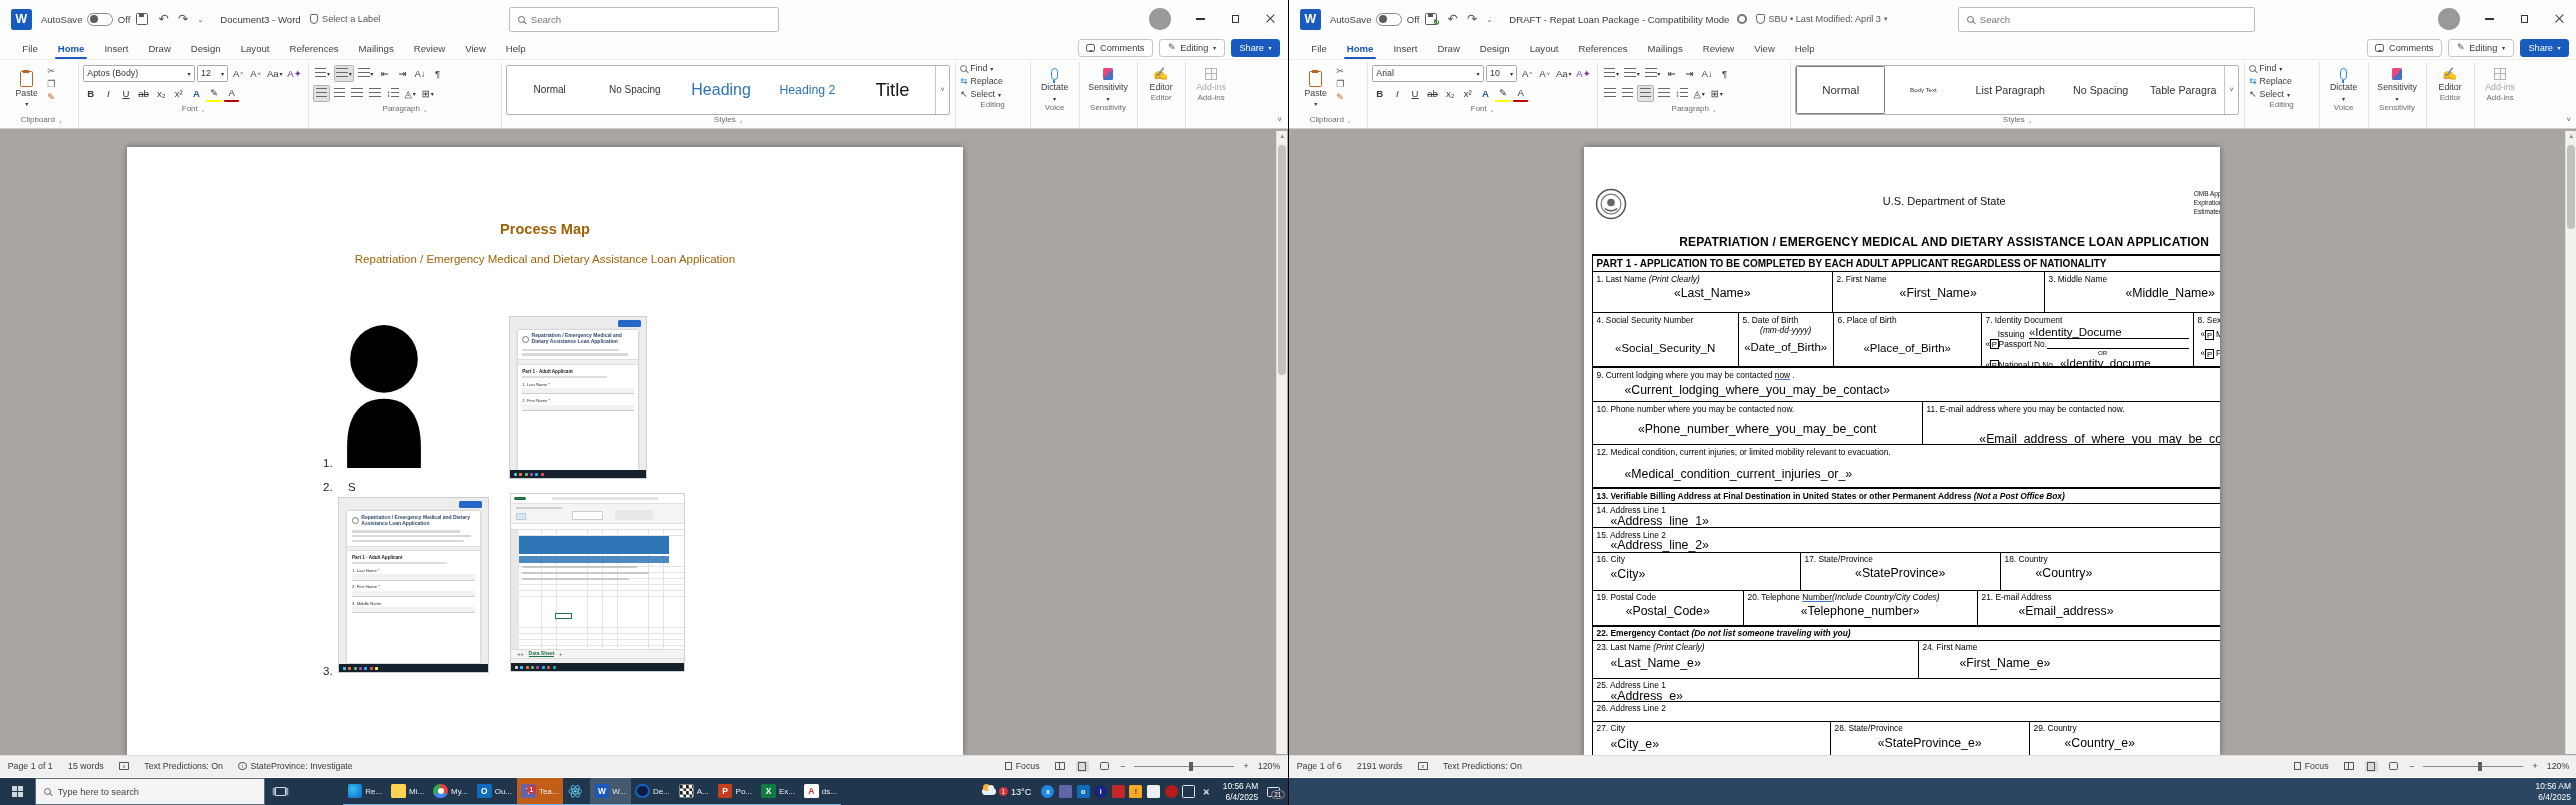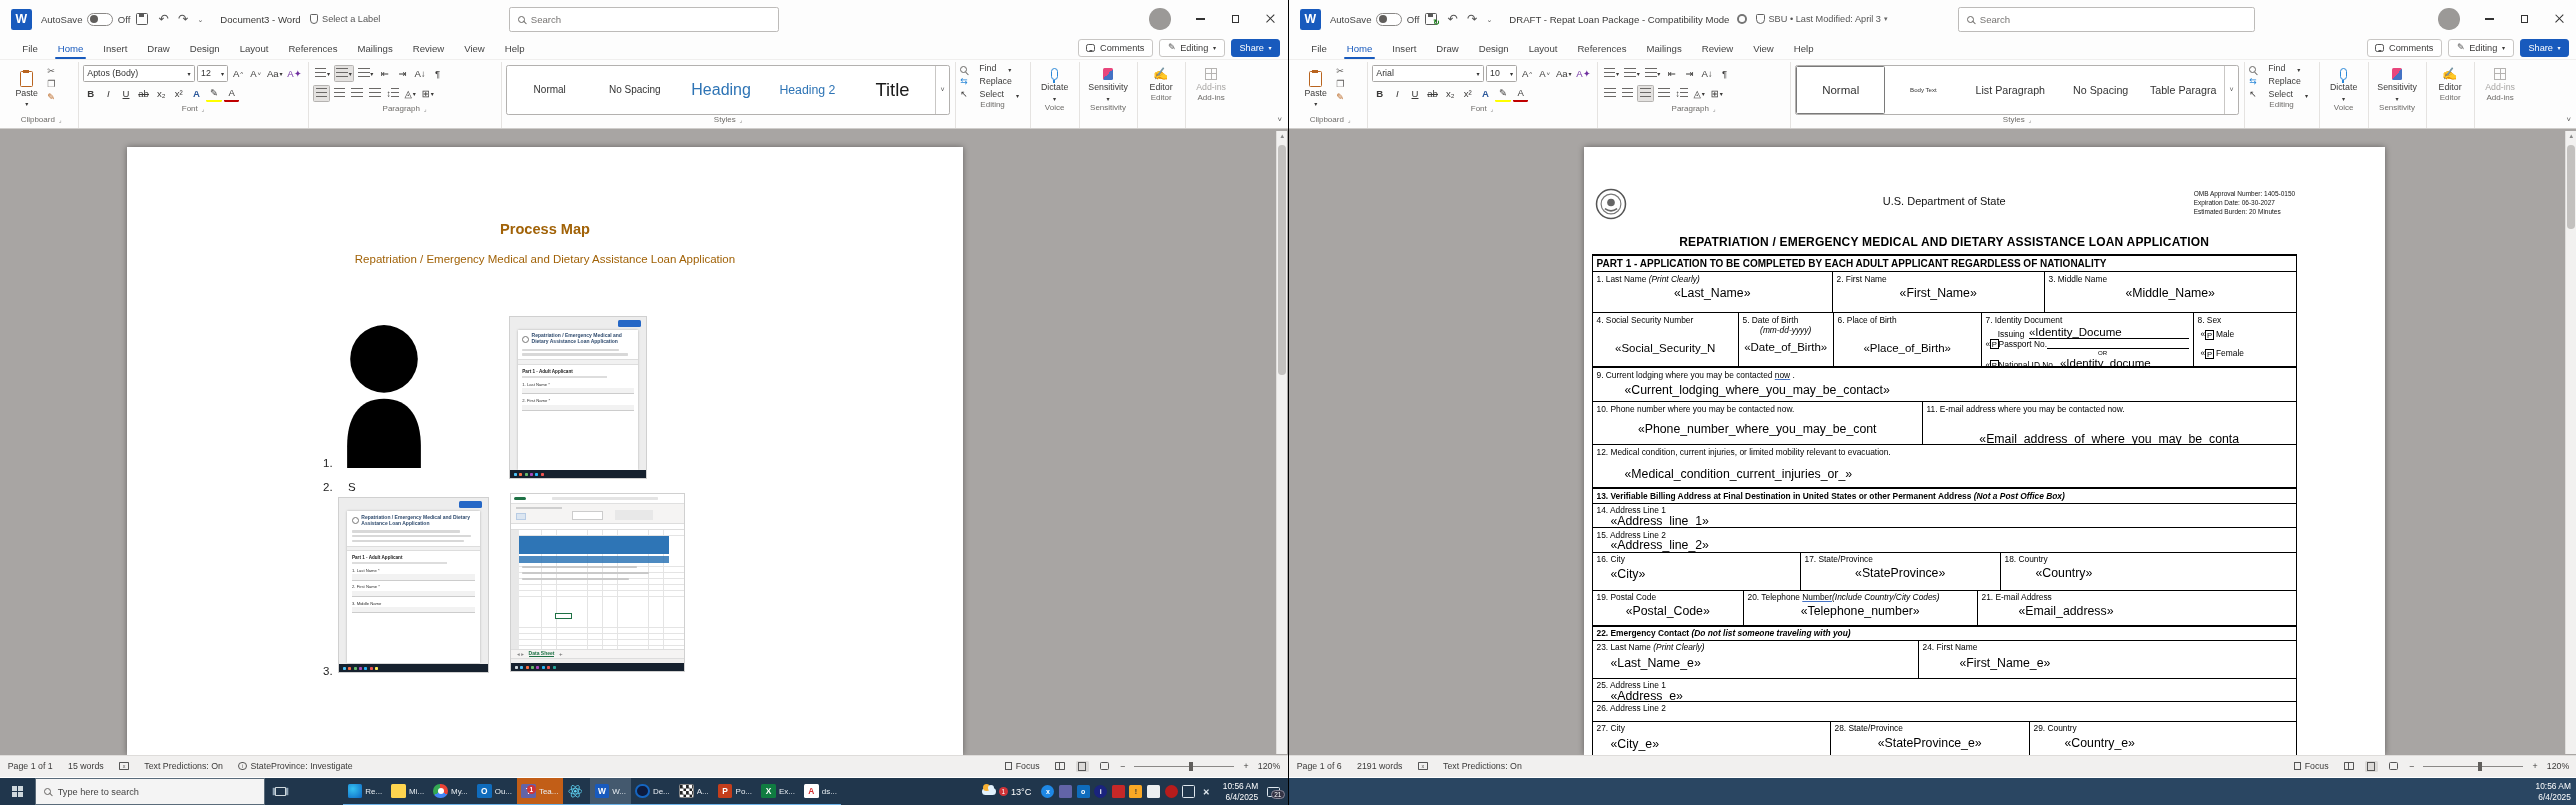--- a/index.html
+++ b/index.html
@@ -31,21 +31,21 @@
 .avatar{width:21.5px;height:21.5px;border-radius:50%;background:#9b9997;margin-right:12.3px}
 .wcb{width:35px;height:38px;display:flex;align-items:center;justify-content:center;position:relative}
 .ic-min{width:8.4px;height:1.2px;background:#333}
 .ic-max{width:7.7px;height:7.7px;border:1.1px solid #333}
 .ic-close{position:relative;width:9.2px;height:9.2px}
 .ic-close::before,.ic-close::after{content:"";position:absolute;left:-0.8px;top:3.8px;width:10.7px;height:1.2px;background:#333}
 .ic-close::before{transform:rotate(45deg)}.ic-close::after{transform:rotate(-45deg)}
 
 .trow{position:relative;height:21.5px;background:#fdfdfd;display:flex;align-items:center;padding-left:12.3px;border-bottom:0.8px solid #f0efee}
 .tab{font-size:9.6px;color:#444;padding:0 10px;height:21.5px;display:flex;align-items:center;position:relative}
-.tab.act{color:#185abd;font-weight:normal}
+.tab.act{color:#185abd;font-weight:bold}
 .tab.act::after{content:"";position:absolute;left:7.7px;right:7.7px;bottom:0;height:2.3px;background:#185abd;border-radius:1.5px}
 .trow-r{position:absolute;right:7.7px;top:0.8px;display:flex;align-items:center;gap:6.1px}
 .pill{display:flex;align-items:center;gap:4.6px;border:0.8px solid #c8c6c4;border-radius:3.1px;padding:1.5px 7.7px;font-size:9.2px;color:#3b3a39;background:#fff;height:18.4px}
 .pill.share{background:#185abd;border-color:#185abd;color:#fff}
 .bub{width:9.2px;height:7.7px;border:1.1px solid #555;border-radius:2.3px;position:relative}
 .bub::after{content:"";position:absolute;left:1.5px;bottom:-3.1px;border:2.3px solid transparent;border-top-color:#555}
 .pen{font-size:9.2px;color:#555;line-height:1}
 
 .ribbon{position:relative;height:69px;background:#fdfdfd;border-bottom:0.8px solid #cfcdcb;display:flex;padding:2.3px 3.1px 0 4.6px}
 .rg{display:flex;flex-direction:column;border-right:0.8px solid #e5e3e1;padding:1.5px 4.6px 0;position:relative}
@@ -64,21 +64,21 @@
 .ri small{font-size:6.1px;margin-left:0.8px}
 .cbar{border-bottom:2.3px solid #c00000}
 .cbar2{border-bottom:2.3px solid #ffff00}
 .cbar3{color:#2b579a;font-weight:bold}
 .ico-lines{width:11.5px;height:10px;background:repeating-linear-gradient(to bottom,#6b6967 0 1.2px,transparent 1.2px 3.8px)}
 .stylebox{border:0.8px solid #b3b1af;border-radius:2.3px;background:#fff;display:flex;align-items:stretch;height:51px;overflow:hidden;margin-top:1.5px}
 .sitem{display:flex;align-items:center;justify-content:center;padding:0 14px;white-space:nowrap;color:#333}
 .sitem.sel{border:1.2px solid #7a7a7a;border-radius:1.5px}
 .smore{width:14px;border-left:0.8px solid #c9c7c5;display:flex;align-items:center;justify-content:center;font-size:7px;color:#555}
 .edit3{display:flex;flex-direction:column;justify-content:center;gap:3.1px;font-size:8.8px;color:#3b3a39}
-.edit3 div{display:flex;align-items:flex-end;gap:12px}
+.edit3 div{display:flex;align-items:center;gap:3px}
 .bigbtn{display:flex;flex-direction:column;align-items:center;justify-content:flex-start;gap:2.3px;font-size:8.8px;color:#3b3a39;padding:3.1px 3.1px 0;text-align:center}
 .mic{width:7.7px;height:12.3px;border:1.2px solid #2b88d8;border-radius:3.8px;position:relative;margin-top:1.5px}
 .mic::after{content:"";position:absolute;left:1.5px;bottom:-3.8px;width:1.5px;height:3.1px;background:#2b88d8}
 .sens{width:10.7px;height:12.3px;background:linear-gradient(135deg,#e8467c 50%,#4472c4 50%);border-radius:1.5px;margin-top:1.5px}
 .edico{font-size:12.3px;color:#185abd;line-height:1;margin-top:1.5px}
 .g4{width:12.3px;height:12.3px;border:1.1px solid #b5b3b1;background:linear-gradient(#b5b3b1,#b5b3b1) 50% 0/1.1px 100% no-repeat,linear-gradient(#b5b3b1,#b5b3b1) 0 50%/100% 1.1px no-repeat;margin-top:1.5px}
 .dis{color:#a8a6a4}
 .rchev{position:absolute;right:6.1px;bottom:3.1px;font-size:7.7px;color:#555}
 
 .docarea{position:absolute;left:0;top:129px;width:1288px;height:626px;background:#a8a5a3;overflow:hidden}
@@ -874,21 +874,21 @@
         <div class="bigbtn dis">
             <span class="g4"></span>
             <span>Add-ins</span>
           </div>
         <div class="rg-l">Add-ins</div>
       </div>
       <span class="rchev">˅</span>
     </div>
 
     <div class="docarea">
-      <div class="page" style="left:295px;width:801px;height:608px">
+      <div class="page" style="left:295px;width:636px;height:608px">
         <div class="formwrap">
 
           <div class="fhead">
             <svg width="32" height="34" viewBox="0 0 42 44" style="position:absolute;left:3.1px;top:3.1px">
               <circle cx="21" cy="22" r="19" fill="none" stroke="#555" stroke-width="2"></circle>
               <circle cx="21" cy="22" r="13" fill="none" stroke="#777" stroke-width="1.5"></circle>
               <circle cx="21" cy="20" r="5" fill="#666"></circle>
               <path d="M13 28 Q21 34 29 28" stroke="#666" fill="none" stroke-width="2"></path>
             </svg>
             <div class="dept">U.S. Department of State</div>

